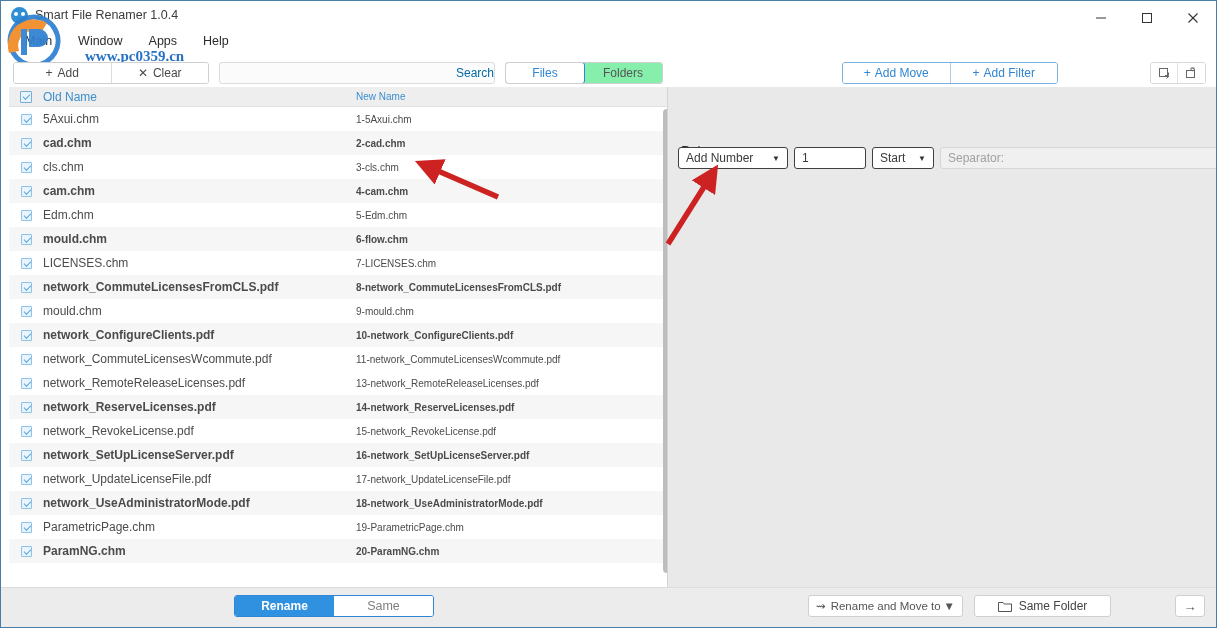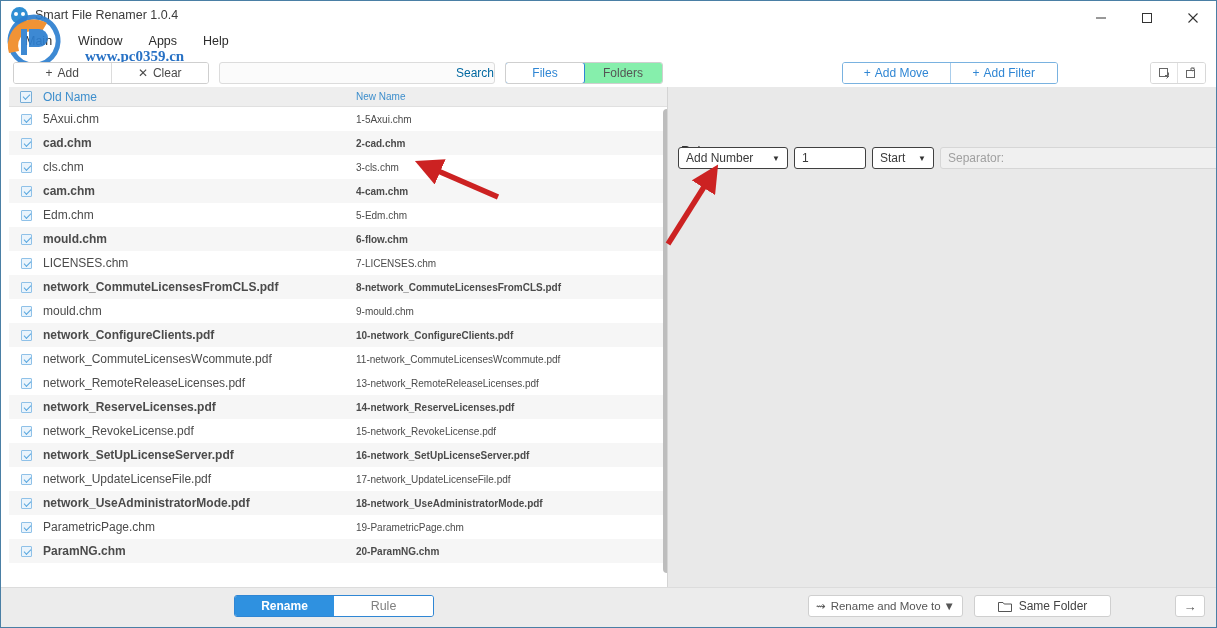--- a/index.html
+++ b/index.html
@@ -602,21 +602,21 @@
       <div class="ctl ctl-separator">
         <span>Separator:</span>
       </div>
 
     </div>
   </div>
 
   <div class="footer">
     <div class="rename-group">
       <div class="btn-rename">Rename</div>
-      <div class="btn-undo">Rule</div>
+      <div class="btn-undo">Same</div>
     </div>
 
     <div class="move-select">
       <span style="display:flex;align-items:center;gap:5px;">
         <span>⇝</span>
         <span>Rename and Move to</span>
       </span>
       <span class="caret">▼</span>
     </div>
 

